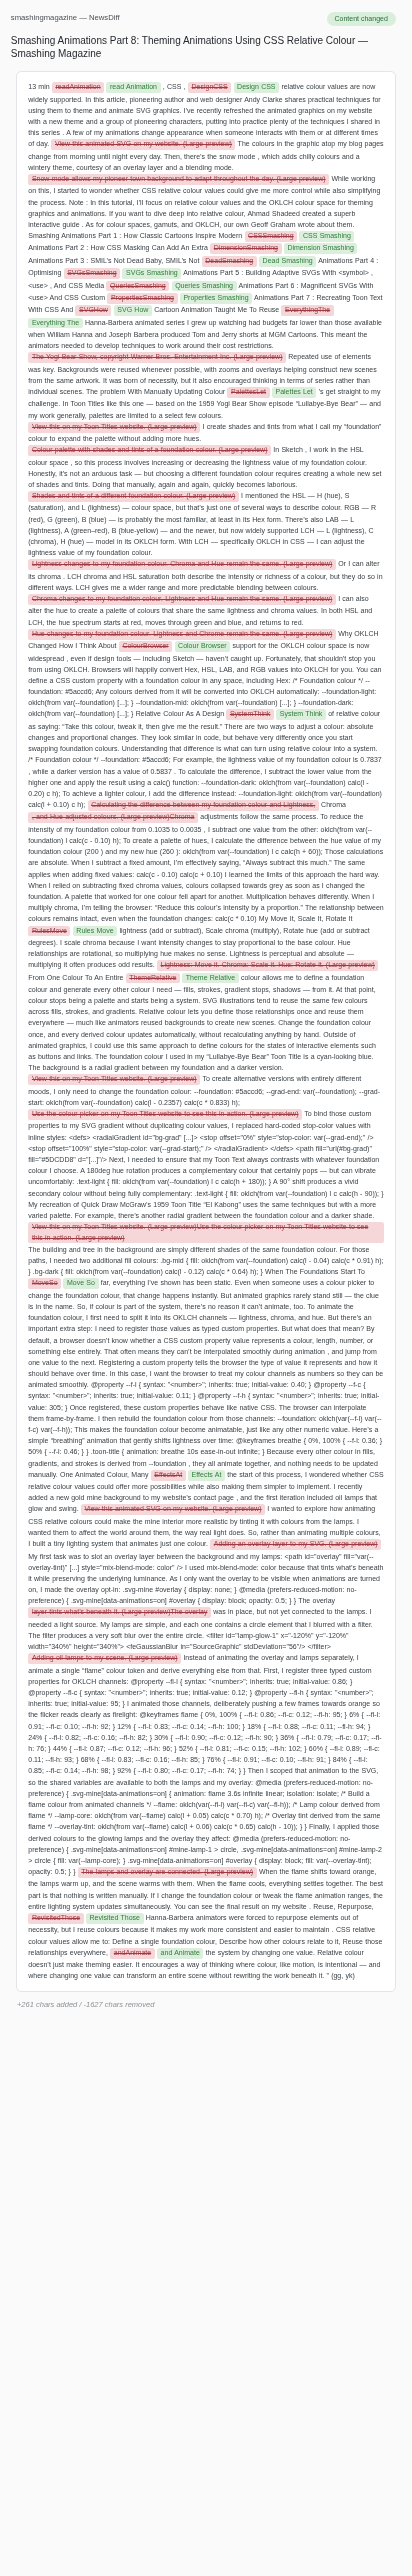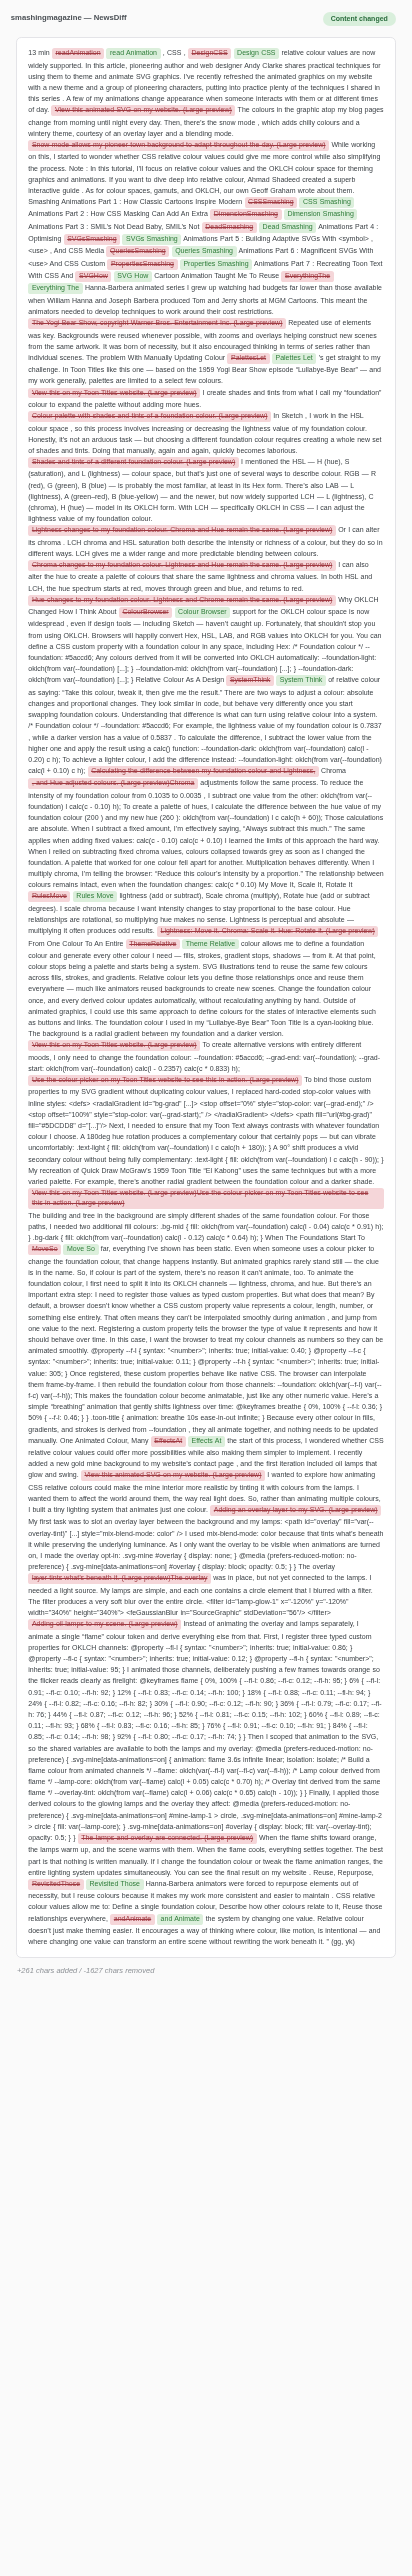--- a/index.html
+++ b/index.html
@@ -10,21 +10,20 @@
     background: #fafafa;
     font-family: "Liberation Sans", sans-serif;
     color: #3b4045;
     overflow: hidden;
   }
   .page { padding: 12.4px 10.8px 0 10.8px; }
   .topbar {
     display: flex;
     justify-content: space-between;
     align-items: flex-start;
-    font-weight: bold;
   }
   .site-label {
     font-size: 7.7px;
     color: #4b5055;
     padding-top: 1px;
   }
   .badge {
     background: #d9efdc;
     color: #2b6e3e;
     font-size: 7px;
@@ -79,18 +78,19 @@
 </style>
 </head>
 <body>
 
 <div class="page">
   <div class="topbar">
     <span class="site-label">smashingmagazine — NewsDiff</span>
     <span class="badge">Content changed</span>
   </div>
 
+  <h1 class="title">Smashing Animations Part 8: Theming Animations Using CSS Relative Colour — Smashing Magazine</h1>
 
   <div class="card"><span>13 min</span> <del>readAnimation</del> <ins>read Animation</ins> <span>, CSS ,</span> <del>DesignCSS</del> <ins>Design CSS</ins> <span>relative colour values are now widely supported. In this article, pioneering author and web designer Andy Clarke shares practical techniques for using them to theme and animate SVG graphics. I’ve recently refreshed the animated graphics on my website with a new theme and a group of pioneering characters, putting into practice plenty of the techniques I shared in this series . A few of my animations change appearance when someone interacts with them or at different times of day.</span> <del>View this animated SVG on my website. (Large preview)</del> <span>The colours in the graphic atop my blog pages change from morning until night every day. Then, there’s the snow mode , which adds chilly colours and a wintery theme, courtesy of an overlay layer and a blending mode.</span> <del>Snow mode allows my pioneer town background to adapt throughout the day. (Large preview)</del> <span>While working on this, I started to wonder whether CSS relative colour values could give me more control while also simplifying the process. Note : In this tutorial, I’ll focus on relative colour values and the OKLCH colour space for theming graphics and animations. If you want to dive deep into relative colour, Ahmad Shadeed created a superb interactive guide . As for colour spaces, gamuts, and OKLCH, our own Geoff Graham wrote about them. Smashing Animations Part 1 : How Classic Cartoons Inspire Modern</span> <del>CSSSmashing</del> <ins>CSS Smashing</ins> <span>Animations Part 2 : How CSS Masking Can Add An Extra</span> <del>DimensionSmashing</del> <ins>Dimension Smashing</ins> <span>Animations Part 3 : SMIL’s Not Dead Baby, SMIL’s Not</span> <del>DeadSmashing</del> <ins>Dead Smashing</ins> <span>Animations Part 4 : Optimising</span> <del>SVGsSmashing</del> <ins>SVGs Smashing</ins> <span>Animations Part 5 : Building Adaptive SVGs With &lt;symbol&gt; , &lt;use&gt; , And CSS Media</span> <del>QueriesSmashing</del> <ins>Queries Smashing</ins> <span>Animations Part 6 : Magnificent SVGs With &lt;use&gt; And CSS Custom</span> <del>PropertiesSmashing</del> <ins>Properties Smashing</ins> <span>Animations Part 7 : Recreating Toon Text With CSS And</span> <del>SVGHow</del> <ins>SVG How</ins> <span>Cartoon Animation Taught Me To Reuse</span> <del>EverythingThe</del> <ins>Everything The</ins> <span>Hanna-Barbera animated series I grew up watching had budgets far lower than those available when William Hanna and Joseph Barbera produced Tom and Jerry shorts at MGM Cartoons. This meant the animators needed to develop techniques to work around their cost restrictions.</span> <del>The Yogi Bear Show, copyright Warner Bros. Entertainment Inc. (Large preview)</del> <span>Repeated use of elements was key. Backgrounds were reused whenever possible, with zooms and overlays helping construct new scenes from the same artwork. It was born of necessity, but it also encouraged thinking in terms of series rather than individual scenes. The problem With Manually Updating Colour</span> <del>PalettesLet</del> <ins>Palettes Let</ins> <span>’s get straight to my challenge. In Toon Titles like this one — based on the 1959 Yogi Bear Show episode “Lullabye-Bye Bear” — and my work generally, palettes are limited to a select few colours.</span> <del>View this on my Toon Titles website. (Large preview)</del> <span>I create shades and tints from what I call my “foundation” colour to expand the palette without adding more hues.</span> <del>Colour palette with shades and tints of a foundation colour. (Large preview)</del> <span>In Sketch , I work in the HSL colour space , so this process involves increasing or decreasing the lightness value of my foundation colour. Honestly, it’s not an arduous task — but choosing a different foundation colour requires creating a whole new set of shades and tints. Doing that manually, again and again, quickly becomes laborious.</span> <del>Shades and tints of a different foundation colour. (Large preview)</del> <span>I mentioned the HSL — H (hue), S (saturation), and L (lightness) — colour space, but that’s just one of several ways to describe colour. RGB — R (red), G (green), B (blue) — is probably the most familiar, at least in its Hex form. There’s also LAB — L (lightness), A (green–red), B (blue-yellow) — and the newer, but now widely supported LCH — L (lightness), C (chroma), H (hue) — model in its OKLCH form. With LCH — specifically OKLCH in CSS — I can adjust the lightness value of my foundation colour.</span> <del>Lightness changes to my foundation colour. Chroma and Hue remain the same. (Large preview)</del> <span>Or I can alter its chroma . LCH chroma and HSL saturation both describe the intensity or richness of a colour, but they do so in different ways. LCH gives me a wider range and more predictable blending between colours.</span> <del>Chroma changes to my foundation colour. Lightness and Hue remain the same. (Large preview)</del> <span>I can also alter the hue to create a palette of colours that share the same lightness and chroma values. In both HSL and LCH, the hue spectrum starts at red, moves through green and blue, and returns to red.</span> <del>Hue changes to my foundation colour. Lightness and Chrome remain the same. (Large preview)</del> <span>Why OKLCH Changed How I Think About</span> <del>ColourBrowser</del> <ins>Colour Browser</ins> <span>support for the OKLCH colour space is now widespread , even if design tools — including Sketch — haven’t caught up. Fortunately, that shouldn’t stop you from using OKLCH. Browsers will happily convert Hex, HSL, LAB, and RGB values into OKLCH for you. You can define a CSS custom property with a foundation colour in any space, including Hex: /* Foundation colour */ --foundation: #5accd6; Any colours derived from it will be converted into OKLCH automatically: --foundation-light: oklch(from var(--foundation) [...]; } --foundation-mid: oklch(from var(--foundation) [...]; } --foundation-dark: oklch(from var(--foundation) [...]; } Relative Colour As A Design</span> <del>SystemThink</del> <ins>System Think</ins> <span>of relative colour as saying: “Take this colour, tweak it, then give me the result.” There are two ways to adjust a colour: absolute changes and proportional changes. They look similar in code, but behave very differently once you start swapping foundation colours. Understanding that difference is what can turn using relative colour into a system. /* Foundation colour */ --foundation: #5accd6; For example, the lightness value of my foundation colour is 0.7837 , while a darker version has a value of 0.5837 . To calculate the difference, I subtract the lower value from the higher one and apply the result using a calc() function: --foundation-dark: oklch(from var(--foundation) calc(l - 0.20) c h); To achieve a lighter colour, I add the difference instead: --foundation-light: oklch(from var(--foundation) calc(l + 0.10) c h);</span> <del>Calculating the difference between my foundation colour and Lightness,</del> <span>Chroma</span> <del>, and Hue-adjusted colours. (Large preview)Chroma</del> <span>adjustments follow the same process. To reduce the intensity of my foundation colour from 0.1035 to 0.0035 , I subtract one value from the other: oklch(from var(--foundation) l calc(c - 0.10) h); To create a palette of hues, I calculate the difference between the hue value of my foundation colour (200 ) and my new hue (260 ): oklch(from var(--foundation) l c calc(h + 60)); Those calculations are absolute. When I subtract a fixed amount, I’m effectively saying, “Always subtract this much.” The same applies when adding fixed values: calc(c - 0.10) calc(c + 0.10) I learned the limits of this approach the hard way. When I relied on subtracting fixed chroma values, colours collapsed towards grey as soon as I changed the foundation. A palette that worked for one colour fell apart for another. Multiplication behaves differently. When I multiply chroma, I’m telling the browser: “Reduce this colour’s intensity by a proportion.” The relationship between colours remains intact, even when the foundation changes: calc(c * 0.10) My Move It, Scale It, Rotate It</span> <del>RulesMove</del> <ins>Rules Move</ins> <span>lightness (add or subtract), Scale chroma (multiply), Rotate hue (add or subtract degrees). I scale chroma because I want intensity changes to stay proportional to the base colour. Hue relationships are rotational, so multiplying hue makes no sense. Lightness is perceptual and absolute — multiplying it often produces odd results.</span> <del>Lightness: Move it. Chroma: Scale it. Hue: Rotate it. (Large preview)</del> <span>From One Colour To An Entire</span> <del>ThemeRelative</del> <ins>Theme Relative</ins> <span>colour allows me to define a foundation colour and generate every other colour I need — fills, strokes, gradient stops, shadows — from it. At that point, colour stops being a palette and starts being a system. SVG illustrations tend to reuse the same few colours across fills, strokes, and gradients. Relative colour lets you define those relationships once and reuse them everywhere — much like animators reused backgrounds to create new scenes. Change the foundation colour once, and every derived colour updates automatically, without recalculating anything by hand. Outside of animated graphics, I could use this same approach to define colours for the states of interactive elements such as buttons and links. The foundation colour I used in my “Lullabye-Bye Bear” Toon Title is a cyan-looking blue. The background is a radial gradient between my foundation and a darker version.</span> <del>View this on my Toon Titles website. (Large preview)</del> <span>To create alternative versions with entirely different moods, I only need to change the foundation colour: --foundation: #5accd6; --grad-end: var(--foundation); --grad-start: oklch(from var(--foundation) calc(l - 0.2357) calc(c * 0.833) h);</span> <del>Use the colour picker on my Toon Titles website to see this in action. (Large preview)</del> <span>To bind those custom properties to my SVG gradient without duplicating colour values, I replaced hard-coded stop-color values with inline styles: &lt;defs&gt; &lt;radialGradient id="bg-grad" [...]&gt; &lt;stop offset="0%" style="stop-color: var(--grad-end);" /&gt; &lt;stop offset="100%" style="stop-color: var(--grad-start);" /&gt; &lt;/radialGradient&gt; &lt;/defs&gt; &lt;path fill="url(#bg-grad)" fill="#5DCDD8" d="[...]"/&gt; Next, I needed to ensure that my Toon Text always contrasts with whatever foundation colour I choose. A 180deg hue rotation produces a complementary colour that certainly pops — but can vibrate uncomfortably: .text-light { fill: oklch(from var(--foundation) l c calc(h + 180)); } A 90° shift produces a vivid secondary colour without being fully complementary: .text-light { fill: oklch(from var(--foundation) l c calc(h - 90)); } My recreation of Quick Draw McGraw’s 1959 Toon Title “El Kabong” uses the same techniques but with a more varied palette. For example, there’s another radial gradient between the foundation colour and a darker shade.</span> <del>View this on my Toon Titles website. (Large preview)Use the colour picker on my Toon Titles website to see this in action. (Large preview)</del> <span>The building and tree in the background are simply different shades of the same foundation colour. For those paths, I needed two additional fill colours: .bg-mid { fill: oklch(from var(--foundation) calc(l - 0.04) calc(c * 0.91) h); } .bg-dark { fill: oklch(from var(--foundation) calc(l - 0.12) calc(c * 0.64) h); } When The Foundations Start To</span> <del>MoveSo</del> <ins>Move So</ins> <span>far, everything I’ve shown has been static. Even when someone uses a colour picker to change the foundation colour, that change happens instantly. But animated graphics rarely stand still — the clue is in the name. So, if colour is part of the system, there’s no reason it can’t animate, too. To animate the foundation colour, I first need to split it into its OKLCH channels — lightness, chroma, and hue. But there’s an important extra step: I need to register those values as typed custom properties. But what does that mean? By default, a browser doesn’t know whether a CSS custom property value represents a colour, length, number, or something else entirely. That often means they can’t be interpolated smoothly during animation , and jump from one value to the next. Registering a custom property tells the browser the type of value it represents and how it should behave over time. In this case, I want the browser to treat my colour channels as numbers so they can be animated smoothly. @property --f-l { syntax: "&lt;number&gt;"; inherits: true; initial-value: 0.40; } @property --f-c { syntax: "&lt;number&gt;"; inherits: true; initial-value: 0.11; } @property --f-h { syntax: "&lt;number&gt;"; inherits: true; initial-value: 305; } Once registered, these custom properties behave like native CSS. The browser can interpolate them frame-by-frame. I then rebuild the foundation colour from those channels: --foundation: oklch(var(--f-l) var(--f-c) var(--f-h)); This makes the foundation colour become animatable, just like any other numeric value. Here’s a simple “breathing” animation that gently shifts lightness over time: @keyframes breathe { 0%, 100% { --f-l: 0.36; } 50% { --f-l: 0.46; } } .toon-title { animation: breathe 10s ease-in-out infinite; } Because every other colour in fills, gradients, and strokes is derived from --foundation , they all animate together, and nothing needs to be updated manually. One Animated Colour, Many</span> <del>EffectsAt</del> <ins>Effects At</ins> <span>the start of this process, I wondered whether CSS relative colour values could offer more possibilities while also making them simpler to implement. I recently added a new gold mine background to my website’s contact page , and the first iteration included oil lamps that glow and swing.</span> <del>View this animated SVG on my website. (Large preview)</del> <span>I wanted to explore how animating CSS relative colours could make the mine interior more realistic by tinting it with colours from the lamps. I wanted them to affect the world around them, the way real light does. So, rather than animating multiple colours, I built a tiny lighting system that animates just one colour.</span> <del>Adding an overlay layer to my SVG. (Large preview)</del> <span>My first task was to slot an overlay layer between the background and my lamps: &lt;path id="overlay" fill="var(--overlay-tint)" [...] style="mix-blend-mode: color" /&gt; I used mix-blend-mode: color because that tints what’s beneath it while preserving the underlying luminance. As I only want the overlay to be visible when animations are turned on, I made the overlay opt-in: .svg-mine #overlay { display: none; } @media (prefers-reduced-motion: no-preference) { .svg-mine[data-animations=on] #overlay { display: block; opacity: 0.5; } } The overlay</span> <del>layer tints what’s beneath it. (Large preview)The overlay</del> <span>was in place, but not yet connected to the lamps. I needed a light source. My lamps are simple, and each one contains a circle element that I blurred with a filter. The filter produces a very soft blur over the entire circle. &lt;filter id="lamp-glow-1" x="-120%" y="-120%" width="340%" height="340%"&gt; &lt;feGaussianBlur in="SourceGraphic" stdDeviation="56"/&gt; &lt;/filter&gt;</span> <del>Adding oil lamps to my scene. (Large preview)</del> <span>Instead of animating the overlay and lamps separately, I animate a single “flame” colour token and derive everything else from that. First, I register three typed custom properties for OKLCH channels: @property --fl-l { syntax: "&lt;number&gt;"; inherits: true; initial-value: 0.86; } @property --fl-c { syntax: "&lt;number&gt;"; inherits: true; initial-value: 0.12; } @property --fl-h { syntax: "&lt;number&gt;"; inherits: true; initial-value: 95; } I animated those channels, deliberately pushing a few frames towards orange so the flicker reads clearly as firelight: @keyframes flame { 0%, 100% { --fl-l: 0.86; --fl-c: 0.12; --fl-h: 95; } 6% { --fl-l: 0.91; --fl-c: 0.10; --fl-h: 92; } 12% { --fl-l: 0.83; --fl-c: 0.14; --fl-h: 100; } 18% { --fl-l: 0.88; --fl-c: 0.11; --fl-h: 94; } 24% { --fl-l: 0.82; --fl-c: 0.16; --fl-h: 82; } 30% { --fl-l: 0.90; --fl-c: 0.12; --fl-h: 90; } 36% { --fl-l: 0.79; --fl-c: 0.17; --fl-h: 76; } 44% { --fl-l: 0.87; --fl-c: 0.12; --fl-h: 96; } 52% { --fl-l: 0.81; --fl-c: 0.15; --fl-h: 102; } 60% { --fl-l: 0.89; --fl-c: 0.11; --fl-h: 93; } 68% { --fl-l: 0.83; --fl-c: 0.16; --fl-h: 85; } 76% { --fl-l: 0.91; --fl-c: 0.10; --fl-h: 91; } 84% { --fl-l: 0.85; --fl-c: 0.14; --fl-h: 98; } 92% { --fl-l: 0.80; --fl-c: 0.17; --fl-h: 74; } } Then I scoped that animation to the SVG, so the shared variables are available to both the lamps and my overlay: @media (prefers-reduced-motion: no-preference) { .svg-mine[data-animations=on] { animation: flame 3.6s infinite linear; isolation: isolate; /* Build a flame colour from animated channels */ --flame: oklch(var(--fl-l) var(--fl-c) var(--fl-h)); /* Lamp colour derived from flame */ --lamp-core: oklch(from var(--flame) calc(l + 0.05) calc(c * 0.70) h); /* Overlay tint derived from the same flame */ --overlay-tint: oklch(from var(--flame) calc(l + 0.06) calc(c * 0.65) calc(h - 10)); } } Finally, I applied those derived colours to the glowing lamps and the overlay they affect: @media (prefers-reduced-motion: no-preference) { .svg-mine[data-animations=on] #mine-lamp-1 &gt; circle, .svg-mine[data-animations=on] #mine-lamp-2 &gt; circle { fill: var(--lamp-core); } .svg-mine[data-animations=on] #overlay { display: block; fill: var(--overlay-tint); opacity: 0.5; } }</span> <del>The lamps and overlay are connected. (Large preview)</del> <span>When the flame shifts toward orange, the lamps warm up, and the scene warms with them. When the flame cools, everything settles together. The best part is that nothing is written manually. If I change the foundation colour or tweak the flame animation ranges, the entire lighting system updates simultaneously. You can see the final result on my website . Reuse, Repurpose,</span> <del>RevisitedThose</del> <ins>Revisited Those</ins> <span>Hanna-Barbera animators were forced to repurpose elements out of necessity, but I reuse colours because it makes my work more consistent and easier to maintain . CSS relative colour values allow me to: Define a single foundation colour, Describe how other colours relate to it, Reuse those relationships everywhere,</span> <del>andAnimate</del> <ins>and Animate</ins> <span>the system by changing one value. Relative colour doesn’t just make theming easier. It encourages a way of thinking where colour, like motion, is intentional — and where changing one value can transform an entire scene without rewriting the work beneath it. ” (gg, yk)</span> </div>
 
   <div class="stats">+261 chars added / -1627 chars removed</div>
 </div>
 
 
 </body></html>

